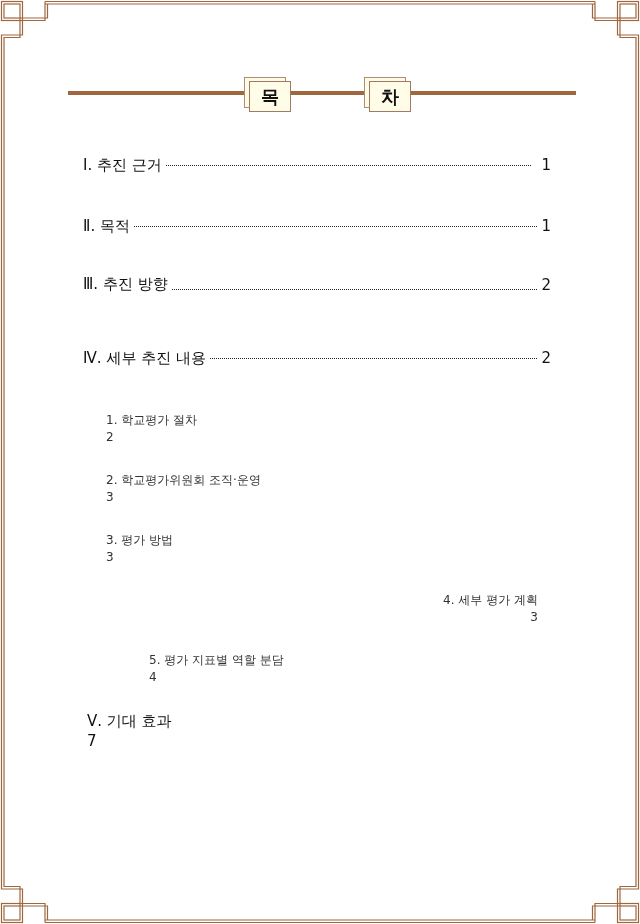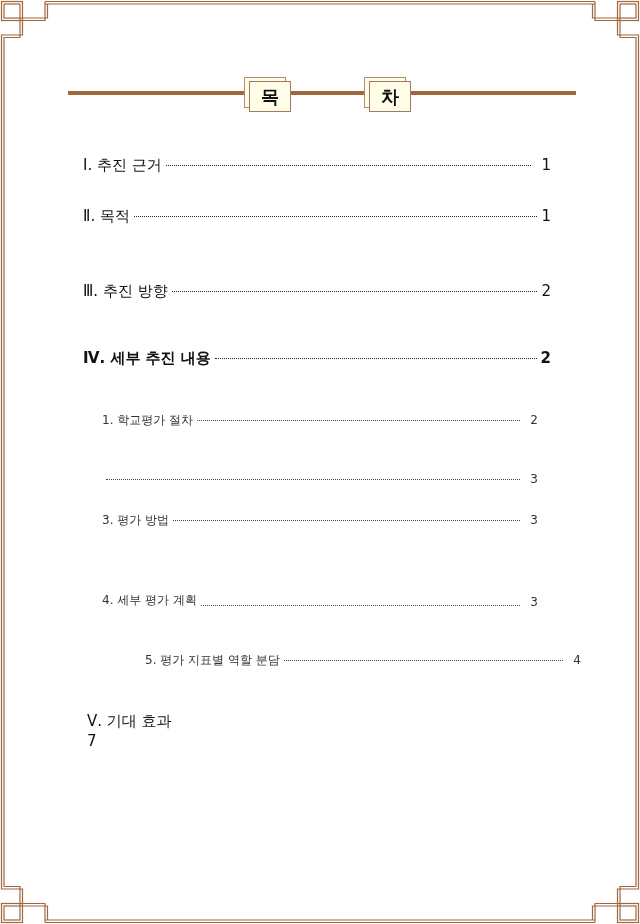--- a/index.html
+++ b/index.html
@@ -12,21 +12,21 @@
                  border: 1px solid #b48a72; }
     .tab .front { position: absolute; left: 5px; top: 4px; width: 40px; height: 29px; background: #fffde8;
                   border: 1px solid #a07a64; display: flex; align-items: center; justify-content: center;
                   font-size: 18px; font-weight: bold; color: #111; }
     .toc { position: absolute; left: 0; top: 0; width: 640px; }
     .entry { position: absolute; display: flex; align-items: baseline; white-space: nowrap; }
     .entry .label { flex: 0 0 auto; }
     .entry .leader { flex: 1 1 auto; border-bottom: 1px dotted #222; margin: 0 4px; height: 0; transform: translateY(-4px); }
     .entry .page { flex: 0 0 auto; }
     .main { font-size: 15px; left: 83px; width: 468px; }
-    .sub  { font-size: 12px; left: 102px; width: 436px; color: #333; }
+    .sub  { font-size: 12px; left: 102px; width: 436px; color: #333; flex-direction: column; }
     .sub .leader { border-bottom: 1px dotted #444; transform: translateY(-3px); margin-right: 10px; }
     .main.gap .leader { margin-right: 10px; }
   </style>
 </head>
 <body>
 
 <svg class="frame" width="640" height="924" viewBox="0 0 640 924" xmlns="http://www.w3.org/2000/svg">
   <g fill="none" stroke="#a0663e" stroke-width="1.2">
 
     <path d="M45 1.5 H595"></path>
@@ -77,45 +77,46 @@
   <div class="back"></div>
   <div class="front">차</div>
 </div>
 
 <div class="toc">
   <div class="entry main gap" style="top:156px;">
     <span class="label">Ⅰ. 추진 근거</span>
     <span class="leader"></span>
     <span class="page">1</span>
   </div>
-  <div class="entry main" style="top:207px;justify-content:flex-end;">
+  <div class="entry main" style="top:217px;justify-content:flex-end;">
     <span class="label">Ⅱ. 목적</span>
     <span class="leader"></span>
     <span class="page">1</span>
   </div>
-  <div class="entry main" style="top:282px;">
+  <div class="entry main" style="top:275px;align-items:flex-end;">
     <span class="label">Ⅲ. 추진 방향</span>
     <span class="leader"></span>
     <span class="page">2</span>
   </div>
-  <div class="entry main" style="top:349px;font-weight:bold;">
+  <div class="entry main" style="top:349px;">
     <span class="label">Ⅳ. 세부 추진 내용</span>
     <span class="leader"></span>
     <span class="page">2</span>
   </div>
   <div class="entry sub" style="top:412px;">
     <span class="label">1. 학교평가 절차</span>
     <span class="leader"></span>
     <span class="page">2</span>
   </div>
   <div class="entry sub" style="top:472px;">
+    <span class="label">2. 학교평가위원회 조직·운영</span>
     <span class="leader"></span>
     <span class="page">3</span>
   </div>
-  <div class="entry sub" style="top:512px;">
+  <div class="entry sub" style="top:532px;">
     <span class="label">3. 평가 방법</span>
     <span class="leader"></span>
     <span class="page">3</span>
   </div>
   <div class="entry sub" style="top:592px;align-items:flex-end;">
     <span class="label">4. 세부 평가 계획</span>
     <span class="leader"></span>
     <span class="page">3</span>
   </div>
   <div class="entry sub" style="top:652px;margin-left:43px;">

